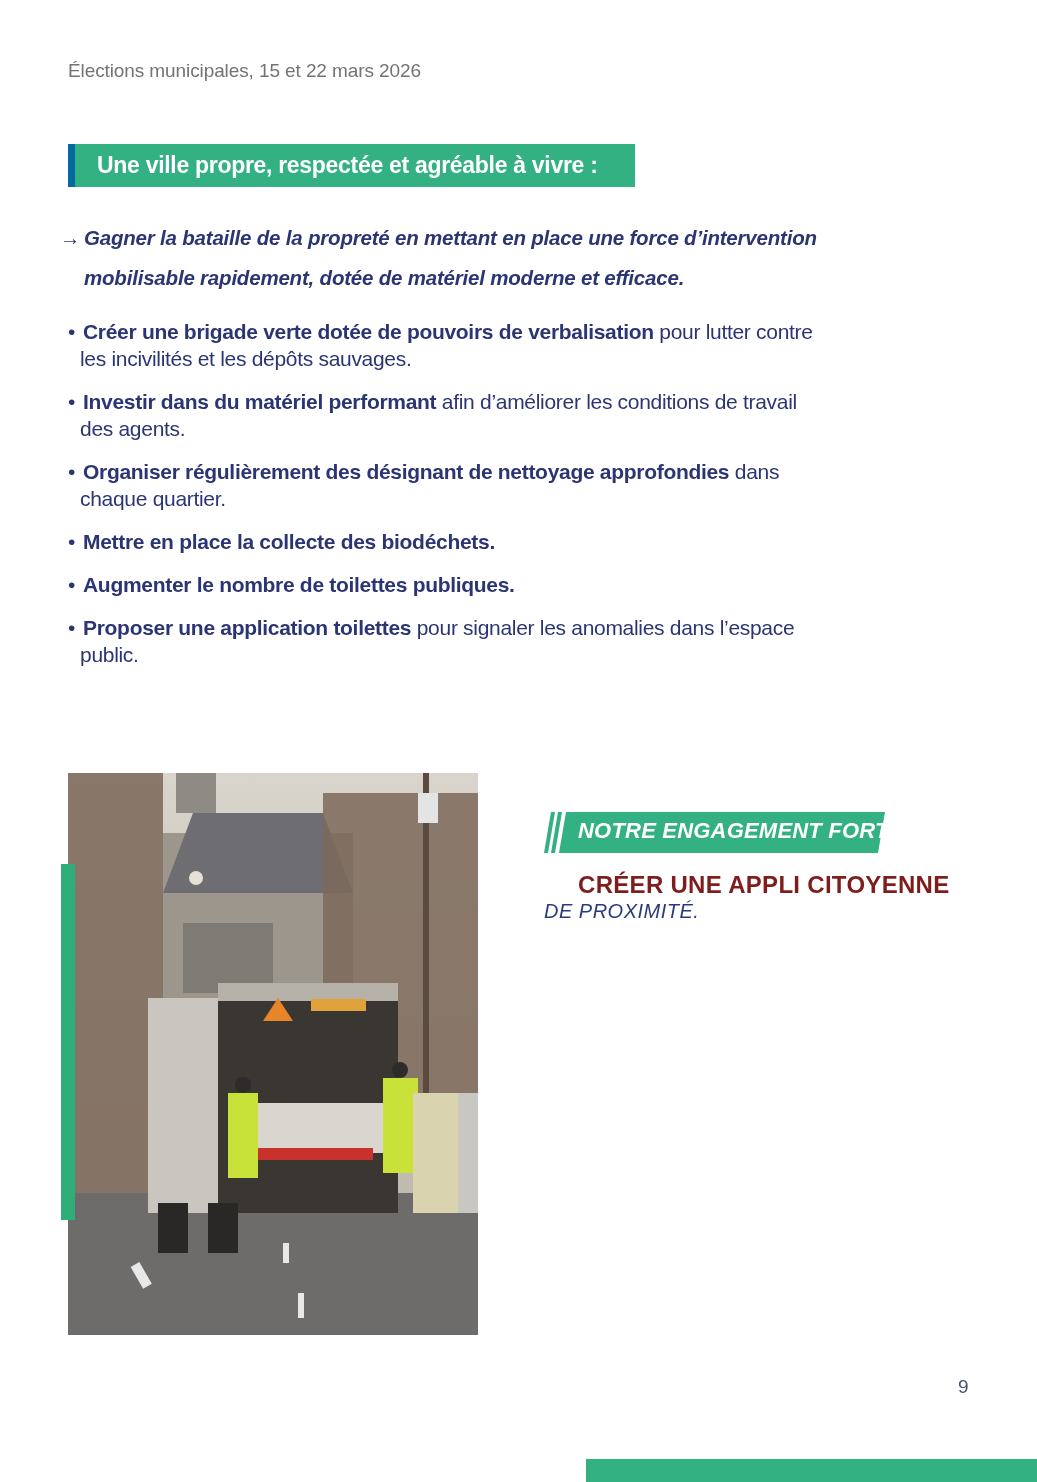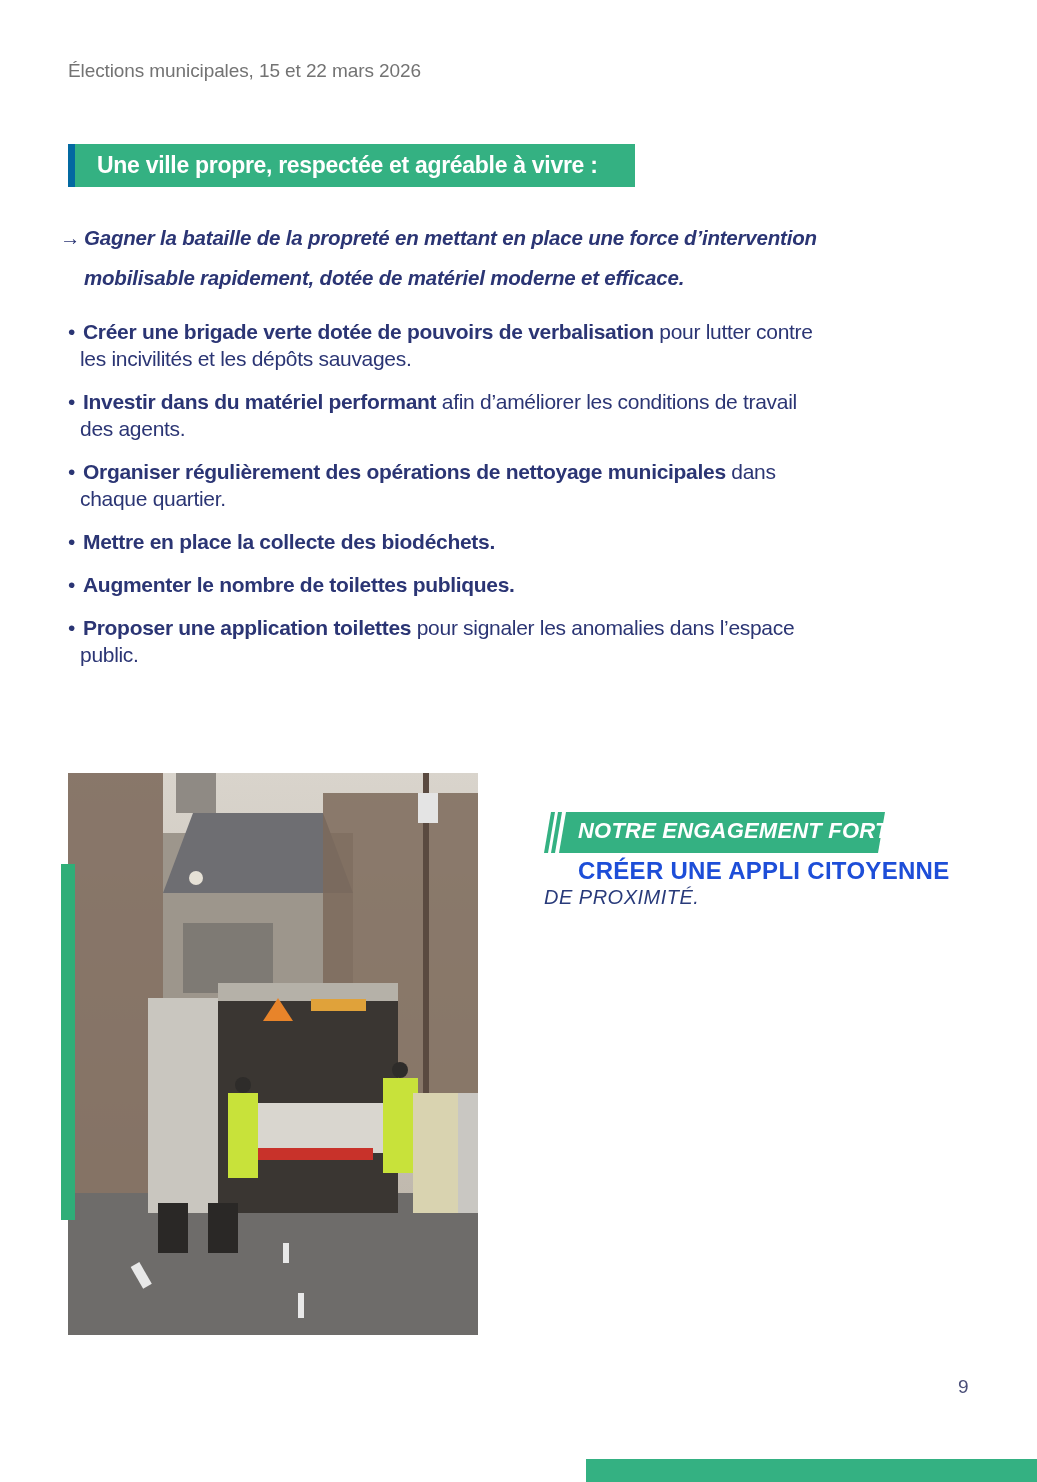--- a/index.html
+++ b/index.html
@@ -53,22 +53,22 @@
       position: absolute; left: 544px; top: 812px; width: 420px;
     }
     .eng-tag { position: relative; height: 41px; }
     .eng-tag svg { position: absolute; left: 0; top: 0; }
     .eng-tag span {
       position: absolute; left: 34px; top: 6px;
       color: #ffffff; font-weight: bold; font-style: italic;
       font-size: 22px; letter-spacing: 0.2px; white-space: nowrap;
     }
     .eng-title {
-      margin-left: 34px; margin-top: 4px;
-      font-size: 24px; font-weight: bold; color: #1d4ed8; letter-spacing: 0.3px;
+      margin-left: 34px; margin-top: 18px;
+      font-size: 24px; font-weight: bold; color: #7f1d1d; letter-spacing: 0.3px;
       line-height: 28px;
     }
     .eng-sub {
       font-size: 20px; font-style: italic;
       color: #283a7a; letter-spacing: 0.5px; line-height: 24px;
     }
     .page-number {
       position: absolute; left: 958px; top: 1376px; font-size: 19px; color: #4a4e78;
     }
     .footer-bar {
@@ -85,21 +85,21 @@
   <span>Une ville propre, respectée et agréable à vivre :</span>
 </div>
 
 <div class="intro">
   <span class="arrow">→</span><span class="text">Gagner la bataille de la propreté en mettant en place une force d’intervention mobilisable rapidement, dotée de matériel moderne et efficace.</span>
 </div>
 
 <ul class="bullets">
   <li><span class="dot">•</span><b>Créer une brigade verte dotée de pouvoirs de verbalisation</b><span> pour lutter contre les incivilités et les dépôts sauvages.</span></li>
   <li><span class="dot">•</span><b>Investir dans du matériel performant</b><span> afin d’améliorer les conditions de travail des agents.</span></li>
-  <li><span class="dot">•</span><b>Organiser régulièrement des opérations de nettoyage municipales</b><span> dans chaque quartier.</span></li>
+  <li><span class="dot">•</span><b>Organiser régulièrement des désignant de nettoyage approfondies</b><span> dans chaque quartier.</span></li>
   <li><span class="dot">•</span><b>Mettre en place la collecte des biodéchets.</b><span></span></li>
   <li><span class="dot">•</span><b>Augmenter le nombre de toilettes publiques.</b><span></span></li>
   <li><span class="dot">•</span><b>Proposer une application toilettes</b><span> pour signaler les anomalies dans l’espace public.</span></li>
 </ul>
 
 <div class="photo" title="Garbage truck with two workers in high-visibility yellow outfits on a tree-lined street in front of a town hall">
   <svg width="410" height="562" viewBox="0 0 410 562" xmlns="http://www.w3.org/2000/svg">
     <defs>
       <linearGradient id="sky" x1="0" y1="0" x2="0" y2="1">
         <stop offset="0" stop-color="#d9d4cc"></stop>

